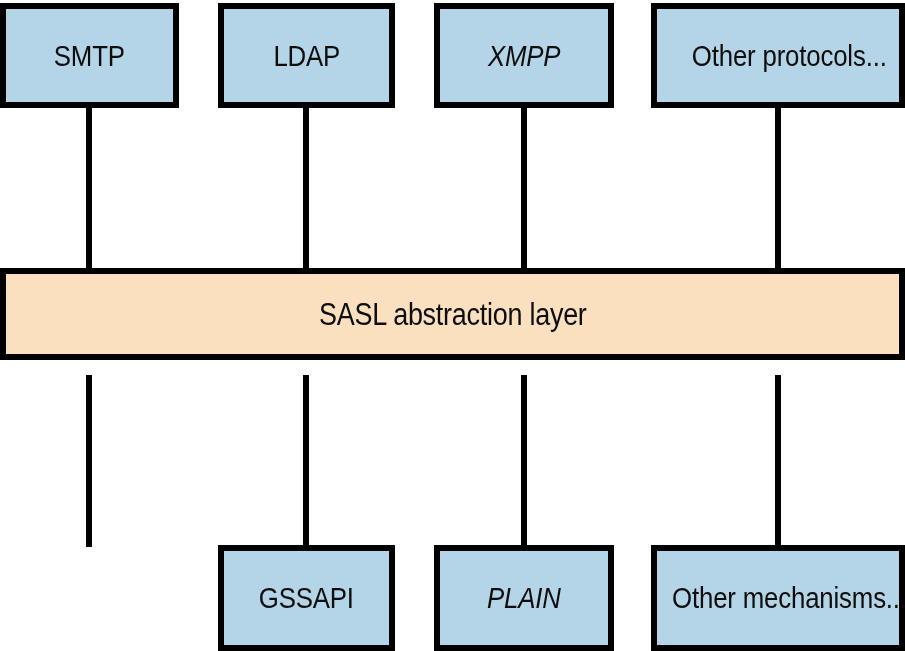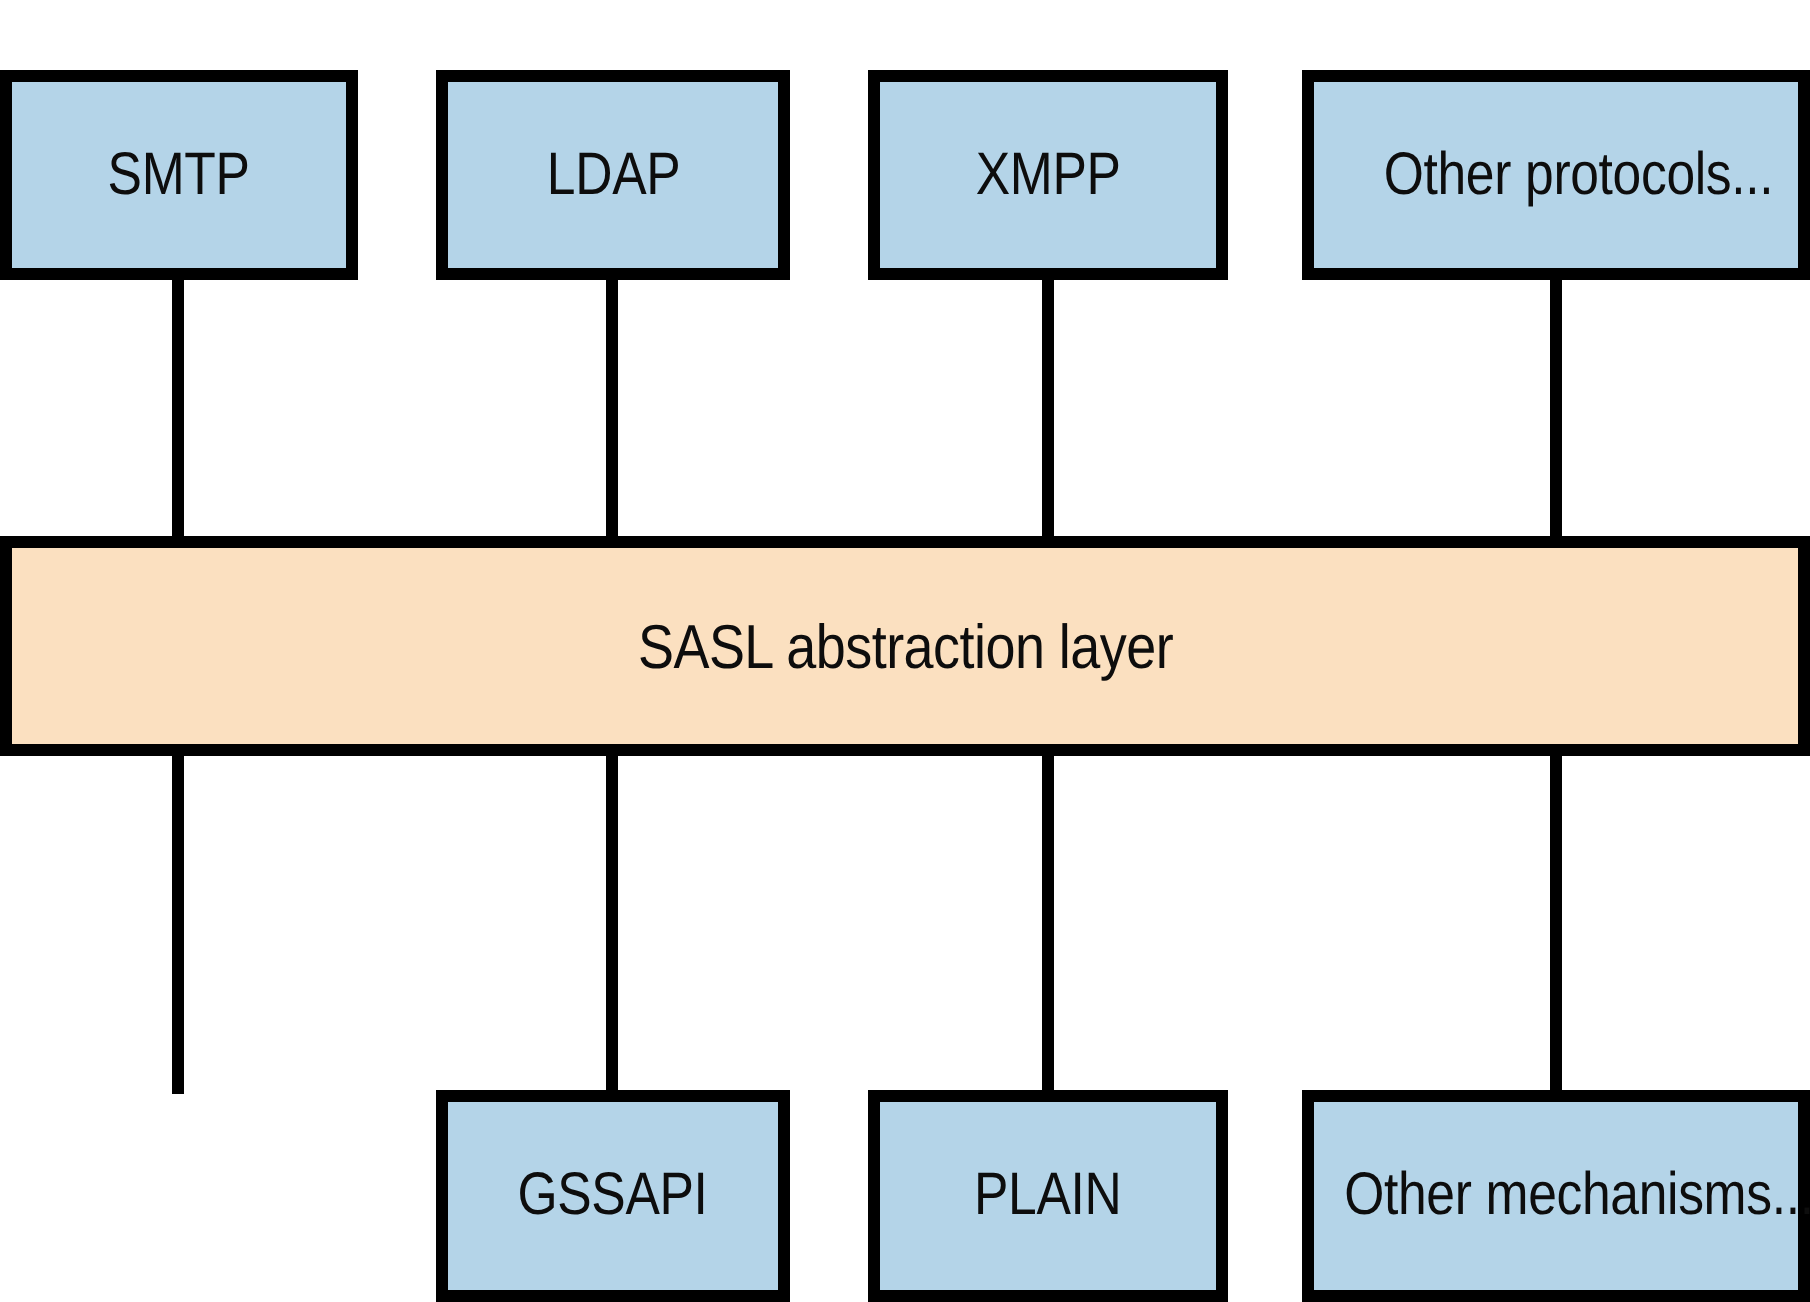--- a/index.html
+++ b/index.html
@@ -57,27 +57,27 @@
     font-size: 31px;
     font-weight: 400;
     color: #0d0d0d;
     letter-spacing: -0.3px;
     transform: scaleX(0.87);
     transform-origin: center center;
     white-space: nowrap;
     line-height: 1;
   }
   
-  .top-row { top: 3px; height: 105px; margin-top: 32px; }
+  .top-row { top: 3px; height: 105px; }
   
   .bottom-row { top: 545px; height: 106px; }
 
   .col-1 { left: 0px;   width: 179px; }
   .col-2 { left: 218px; width: 177px; }
-  .col-3 { left: 434px; width: 180px; }
+  .col-3 { left: 434px; width: 180px; font-style: italic; }
   .col-4 { left: 651px; width: 254px; padding-left: 23px; }
 
   .conn-top    { top: 105px; height: 166px; }
   .conn-bottom { top: 375px; height: 172px; }
 
   .cx-1 { left: 86px;  }
   .cx-2 { left: 303px; }
   .cx-3 { left: 521px; }
   .cx-4 { left: 775px; }
 </style>
@@ -102,21 +102,21 @@
   <div class="node top-row col-2">
     <span class="label">LDAP</span>
   </div>
   <div class="node top-row col-3">
     <span class="label">XMPP</span>
   </div>
   <div class="node top-row col-4">
     <span class="label">Other protocols...</span>
   </div>
 
-  <div class="layer-bar" style="left:0px; top:268px; width:905px; height:110px;">
+  <div class="layer-bar" style="left:0px; top:268px; width:905px; height:92px;">
     <span class="label">SASL abstraction layer</span>
   </div>
 
   <div class="node bottom-row col-3">
     <span class="label">PLAIN</span>
   </div>
   <div class="node bottom-row col-2">
     <span class="label">GSSAPI</span>
   </div>
   <div class="node bottom-row col-4">

